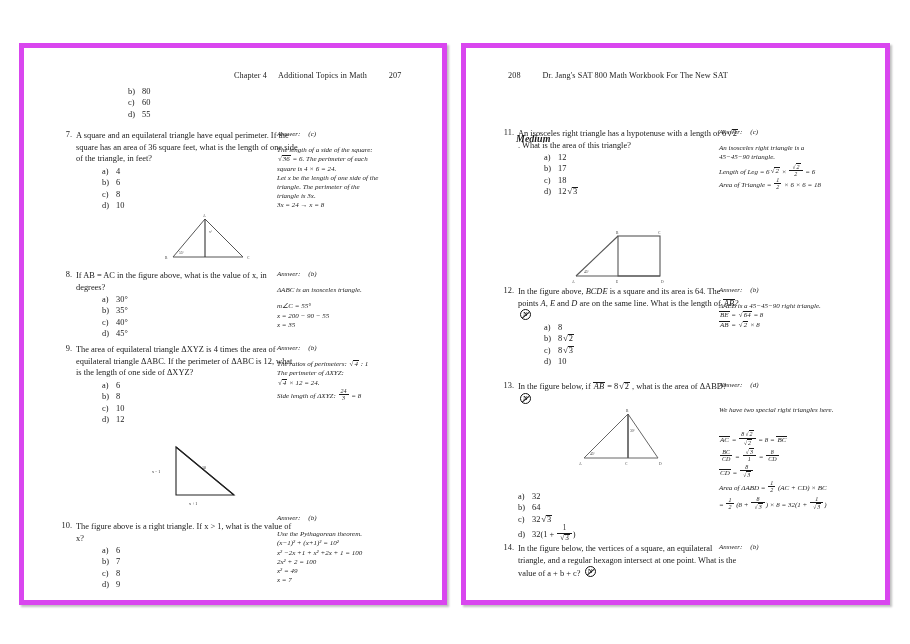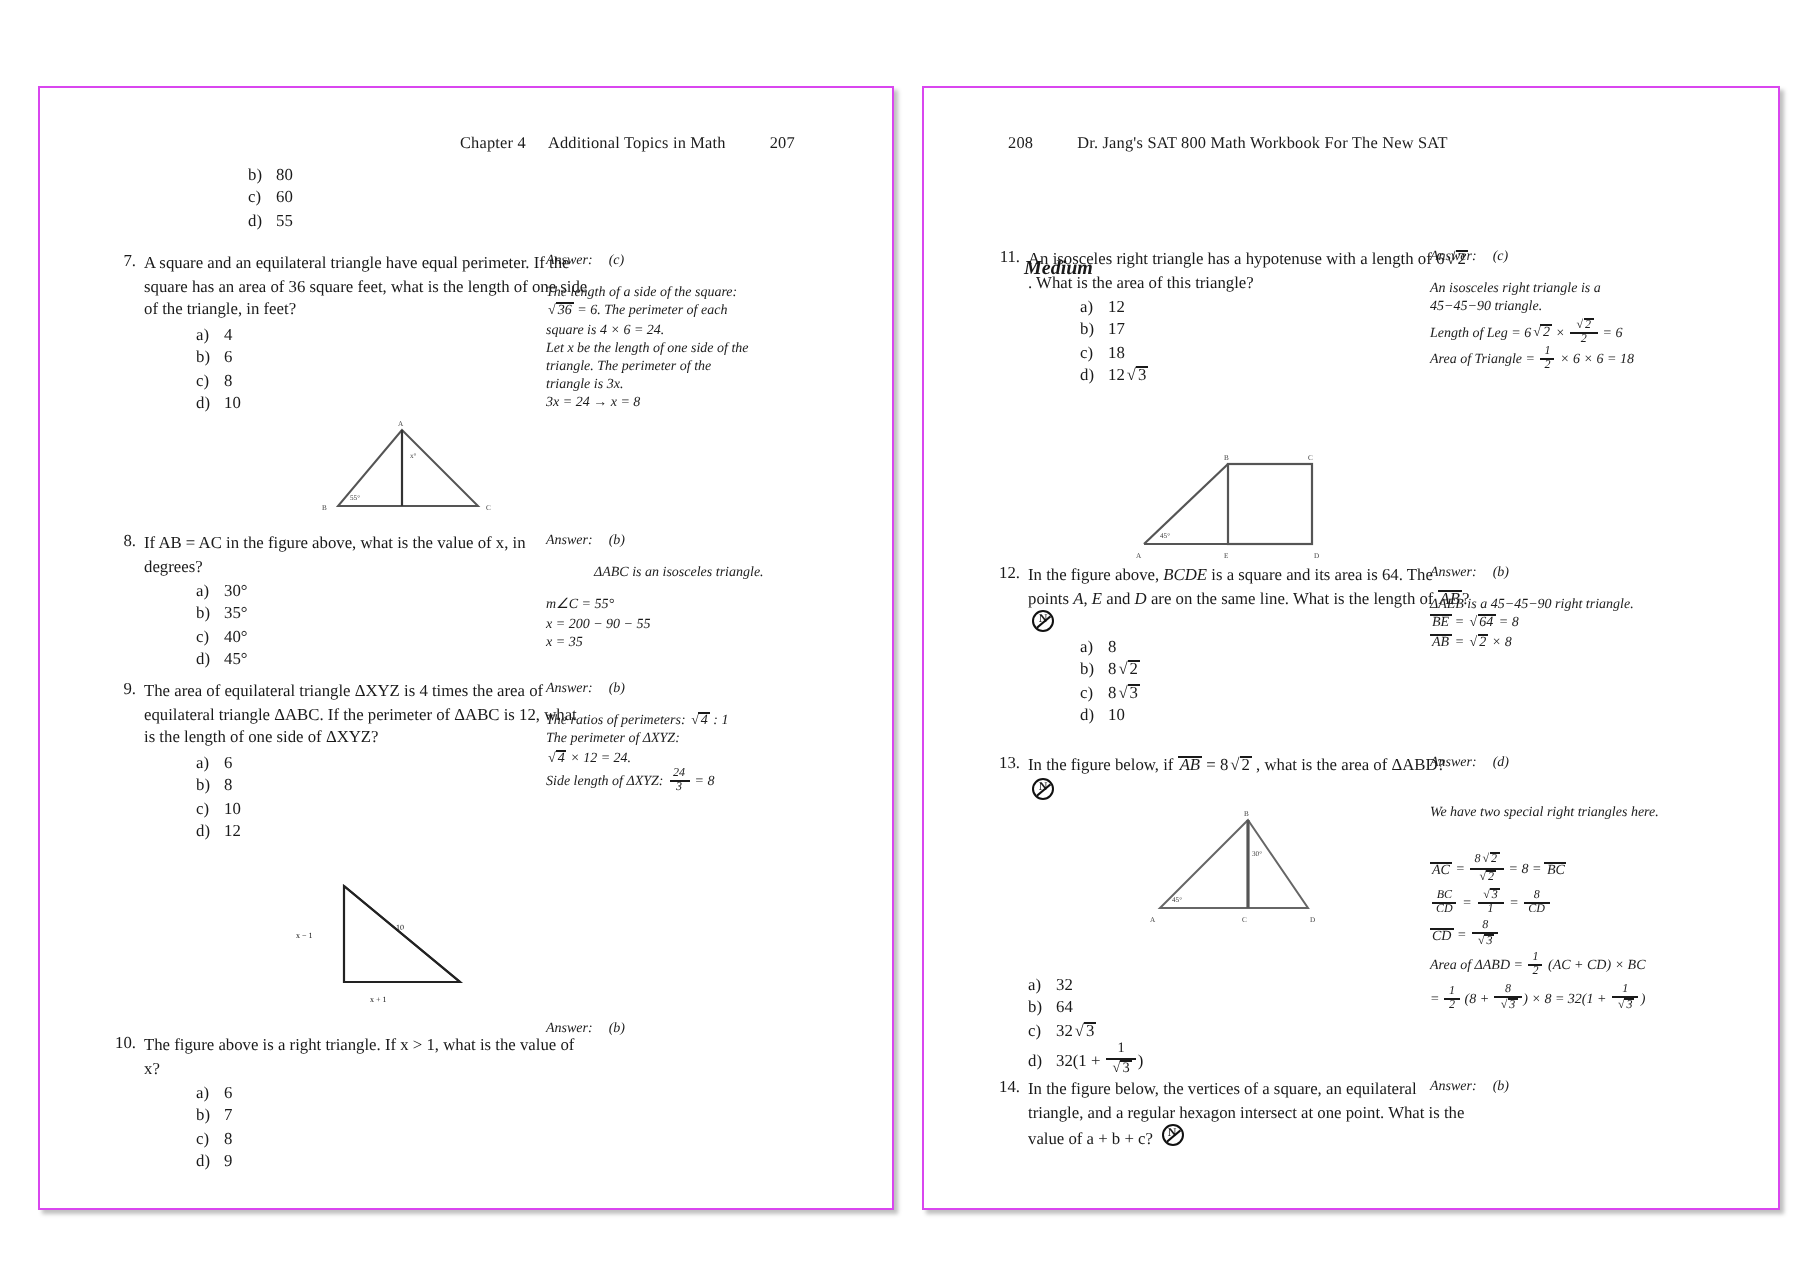--- a/index.html
+++ b/index.html
@@ -19,21 +19,21 @@
 
   .spread {
     position: absolute;
     left: 0; top: 0;
     width: 910px; height: 644px;
   }
 
   .page {
     position: absolute;
     background: #ffffff;
-    border: 1px solid #d946ef;
+    border: 5px solid #d946ef;
     box-shadow: 2px 2px 2px rgba(0,0,0,0.25);
     box-sizing: border-box;
     overflow: hidden;
     text-decoration: underline;
   }
   .page-left  { left: 19px;  top: 43px; width: 428px; height: 562px; }
   .page-right { left: 461px; top: 43px; width: 429px; height: 562px; }
 
   .page-inner { position: relative; width: 100%; height: 100%; }
 
@@ -208,21 +208,21 @@
           <div class="row"><span class="lab">a)</span><span>30°</span></div>
           <div class="row"><span class="lab">b)</span><span>35°</span></div>
           <div class="row"><span class="lab">c)</span><span>40°</span></div>
           <div class="row"><span class="lab">d)</span><span>45°</span></div>
         </div>
       </div>
 
       <div class="acol" style="left:253px; top:222px;">
         <div class="ans"><span>Answer:</span><span class="w"></span><span>(b)</span></div>
         <div class="expl">
-          <div style="margin-bottom:7px;margin-left:24px;">ΔABC is an isosceles triangle.</div>
+          <div style="margin-bottom:7px;">ΔABC is an isosceles triangle.</div>
           <div>m∠C = 55°</div>
           <div>x = 200 − 90 − 55</div>
           <div>x = 35</div>
         </div>
       </div>
 
       <div class="qblock" style="left:26px; top:296px; width:250px;">
         <div class="qnum">9.</div>
         <div class="qtext">The area of equilateral triangle ΔXYZ is 4 times the area of equilateral triangle ΔABC. If the perimeter of ΔABC is 12, what is the length of one side of ΔXYZ?</div>
         <div class="choices" style="top:36px;">
@@ -259,20 +259,28 @@
         <div class="choices" style="top:24px;">
           <div class="row"><span class="lab">a)</span><span>6</span></div>
           <div class="row"><span class="lab">b)</span><span>7</span></div>
           <div class="row"><span class="lab">c)</span><span>8</span></div>
           <div class="row"><span class="lab">d)</span><span>9</span></div>
         </div>
       </div>
 
       <div class="acol" style="left:253px; top:466px;">
         <div class="ans"><span>Answer:</span><span class="w"></span><span>(b)</span></div>
+        <div class="expl">
+          <div>Use the Pythagorean theorem.</div>
+          <div>(x−1)² + (x+1)² = 10²</div>
+          <div>x² −2x +1 + x² +2x + 1 = 100</div>
+          <div>2x² + 2 = 100</div>
+          <div>x² = 49</div>
+          <div>x = 7</div>
+        </div>
       </div>
 
     </div>
   </div>
 
   <div class="page page-right">
     <div class="page-inner">
 
       <div class="runhead rh-right">
         <span>208</span><span class="gapR"></span><span>Dr. Jang's SAT 800 Math Workbook For The New SAT</span>

